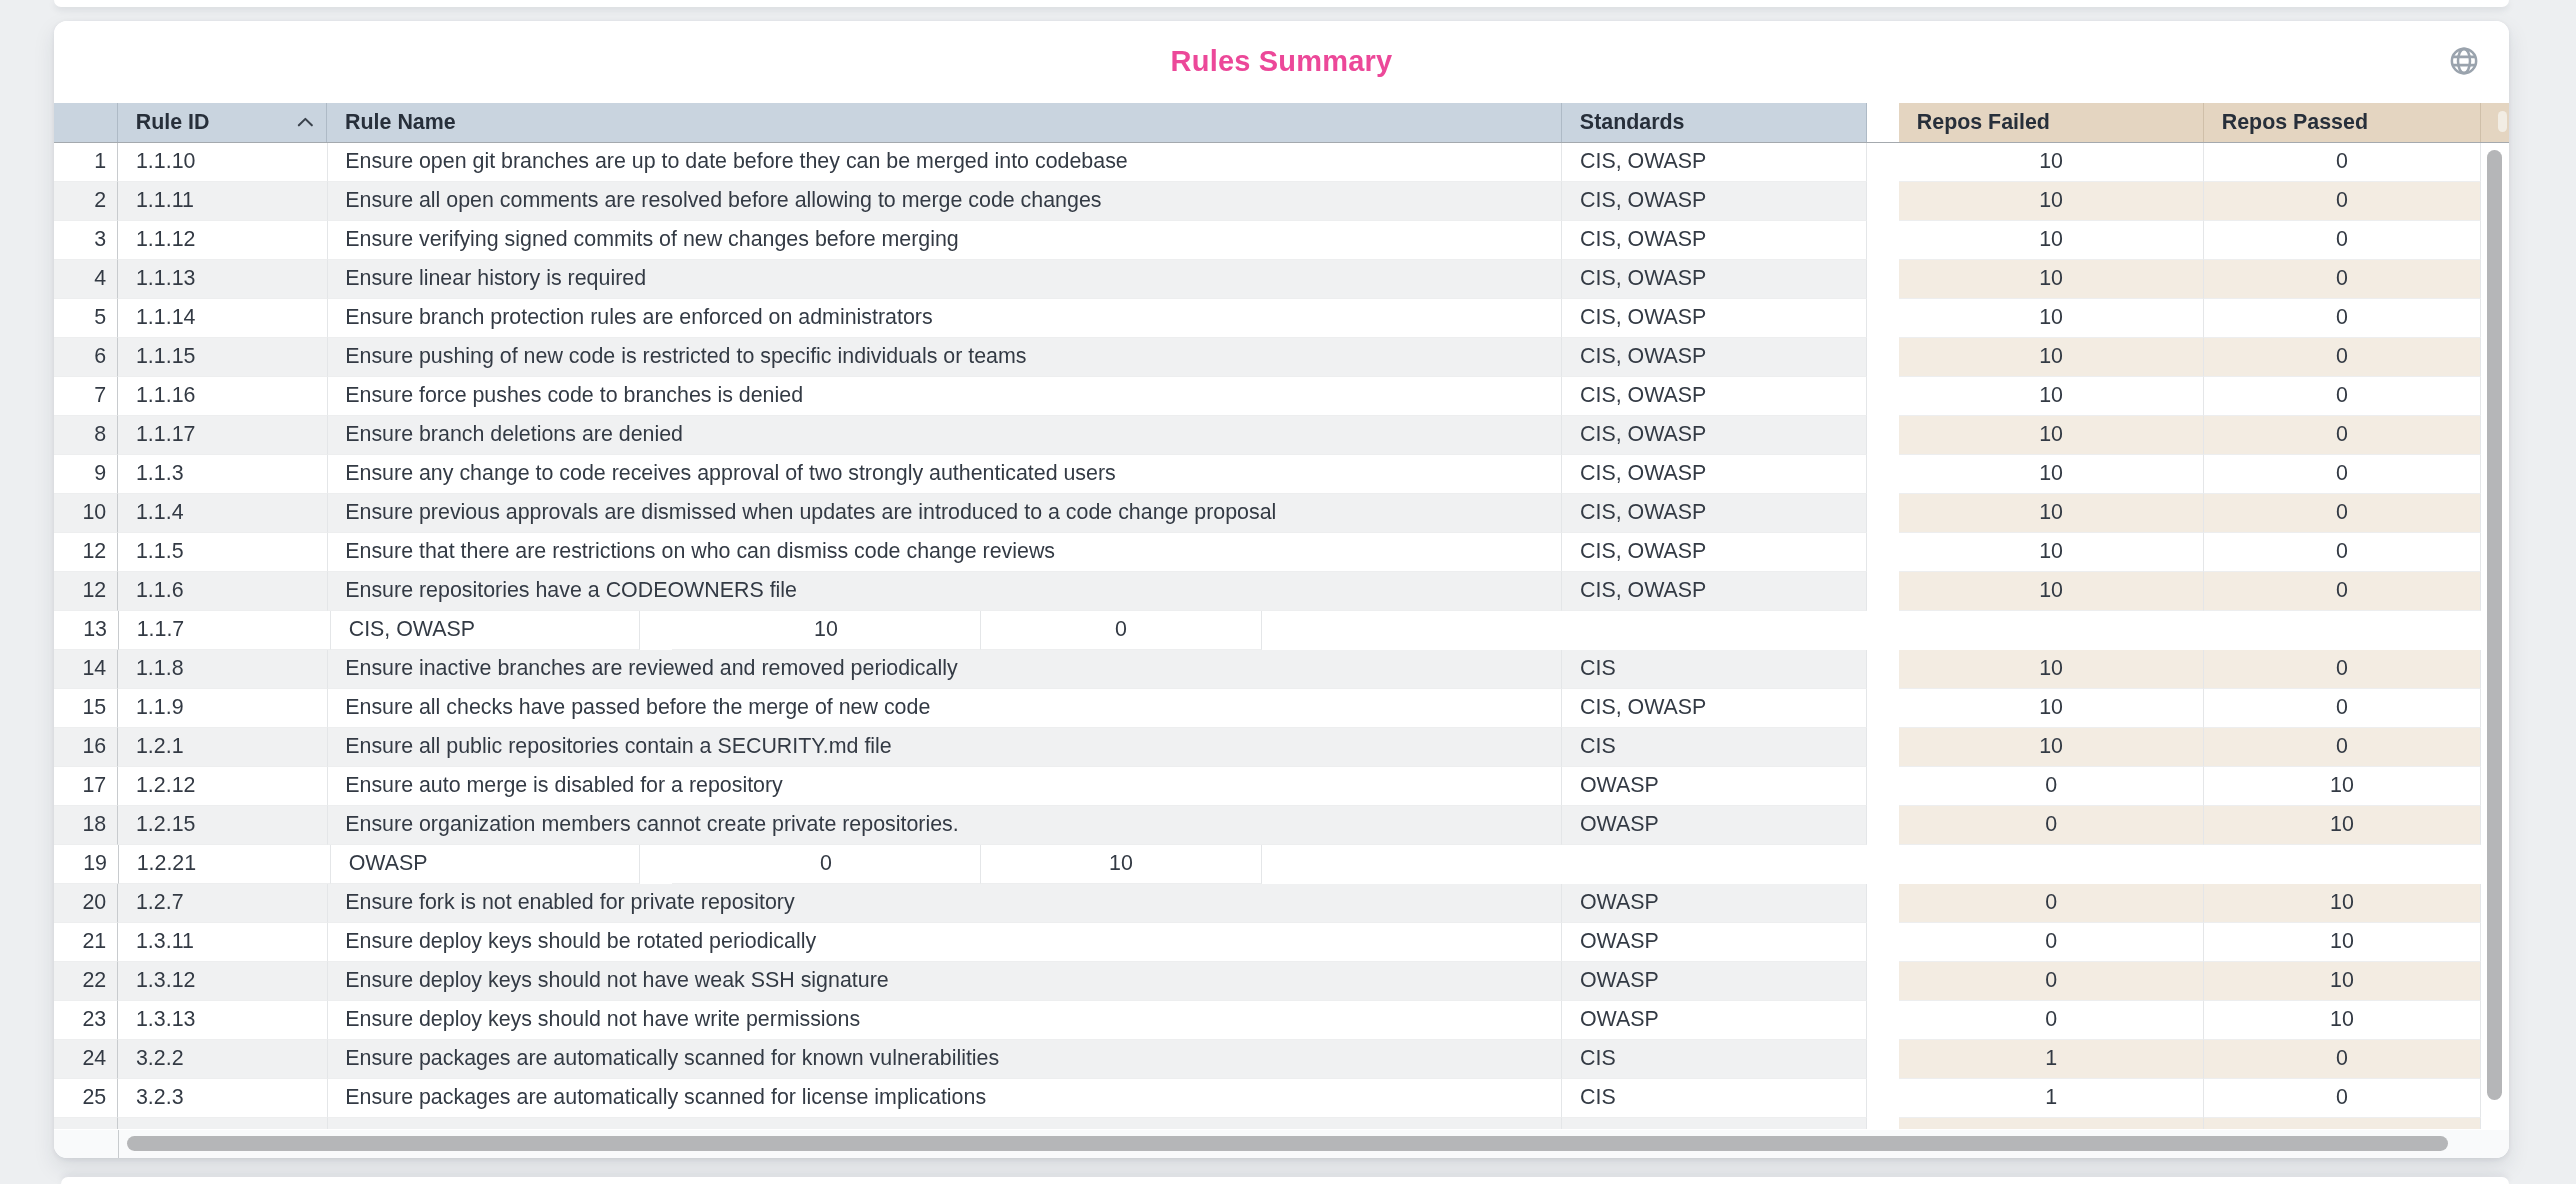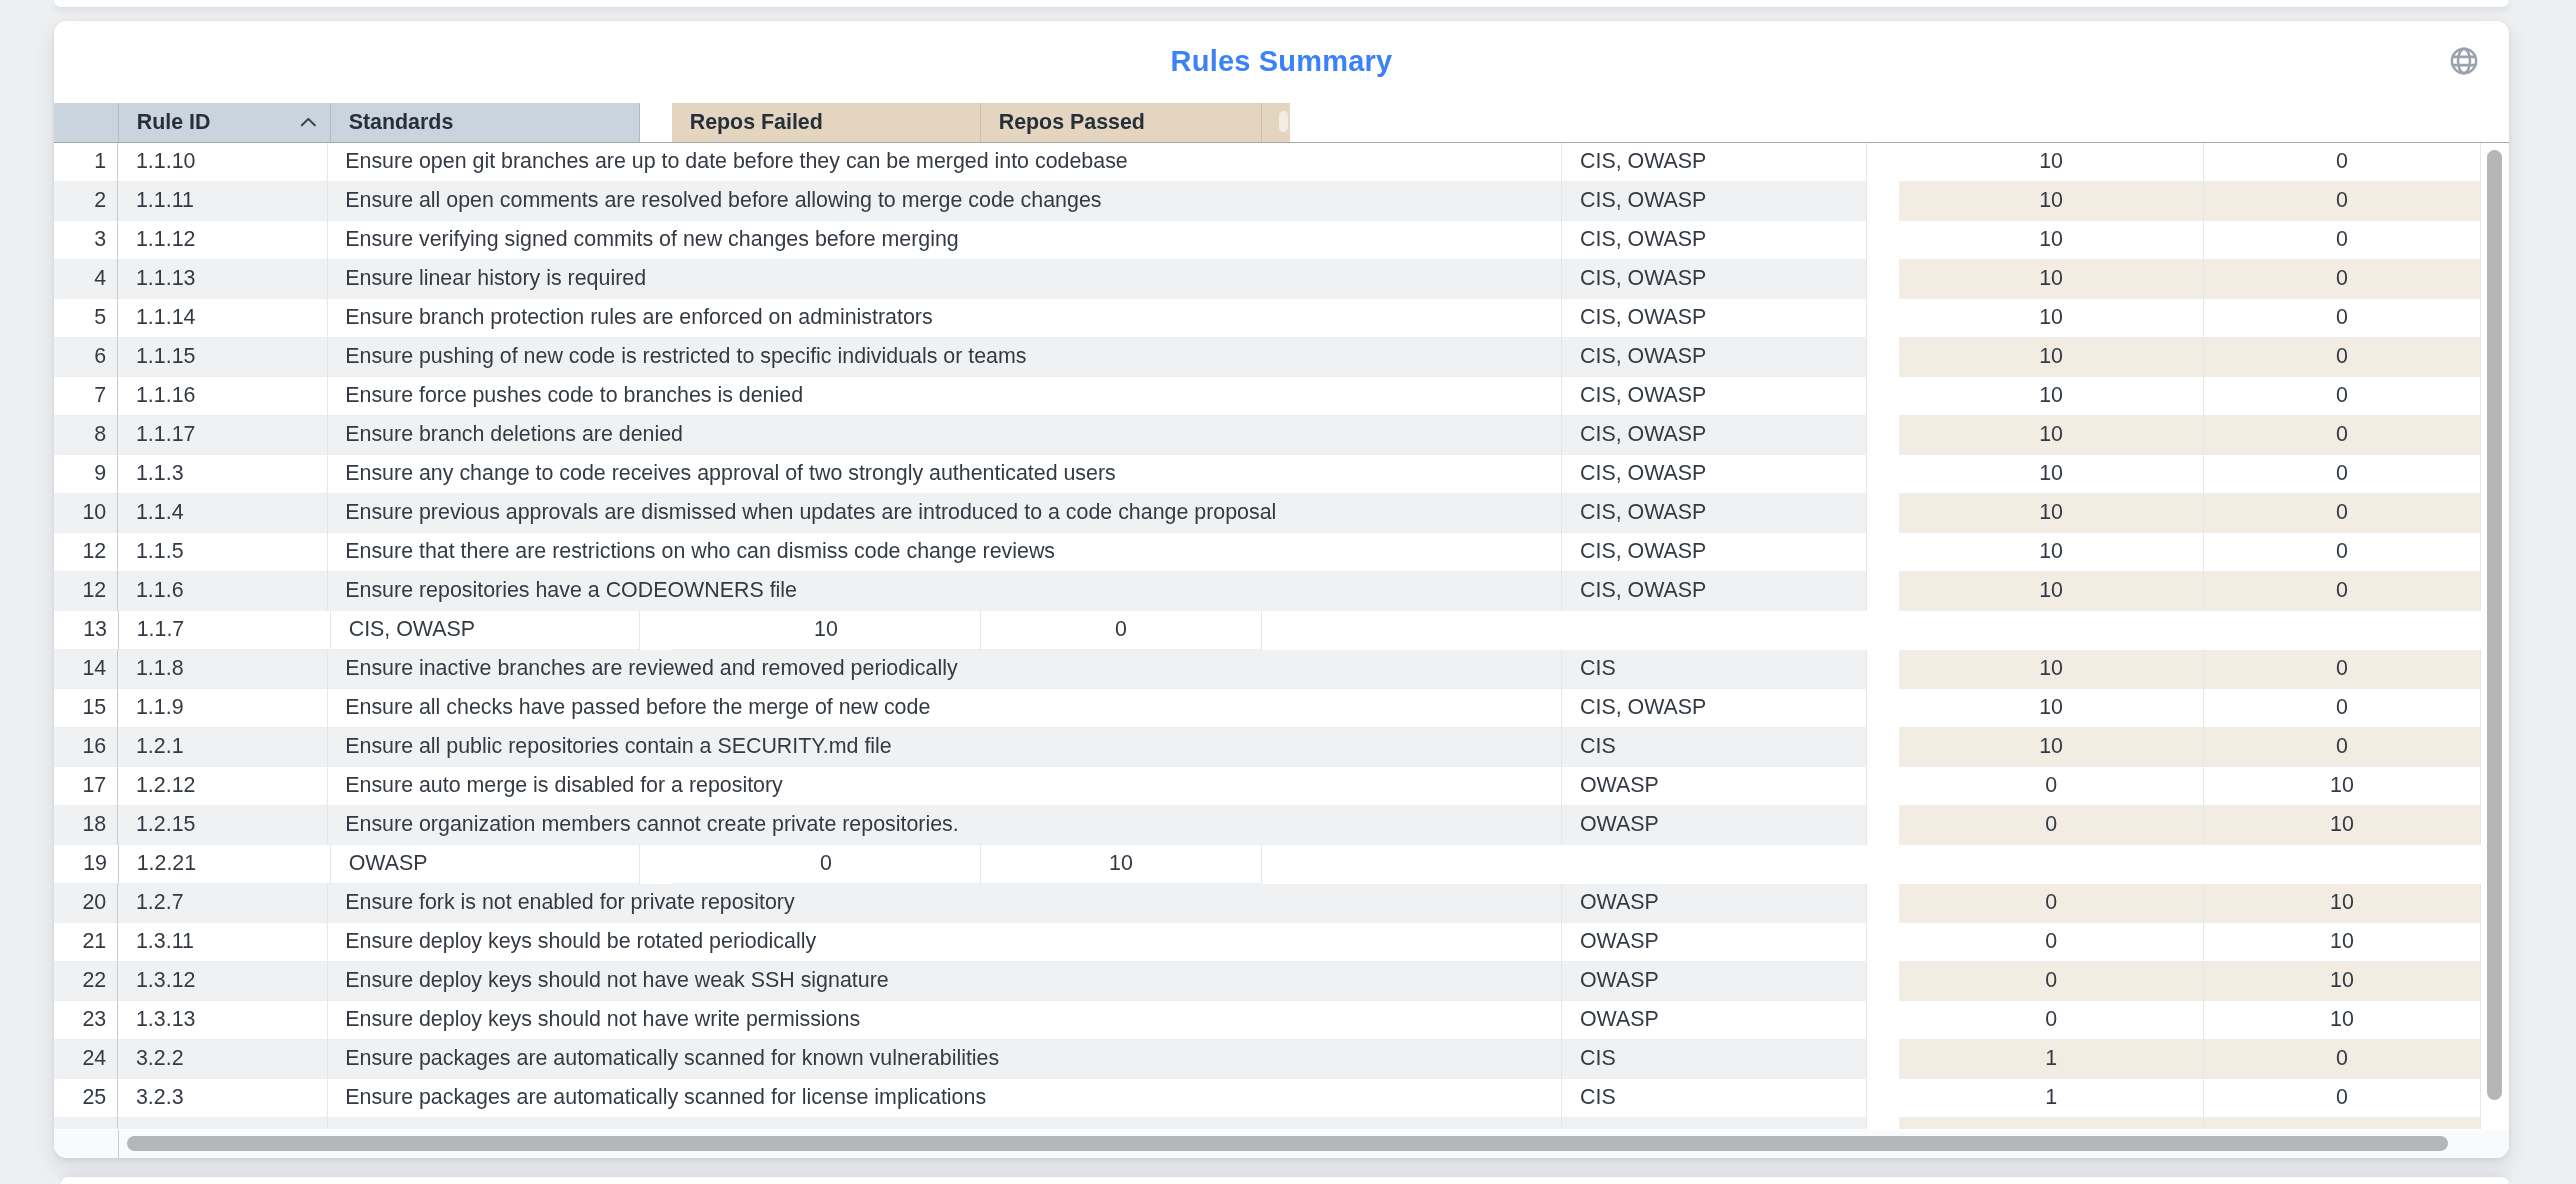--- a/index.html
+++ b/index.html
@@ -13,21 +13,21 @@
     border-radius:0 0 9.3px 9.3px;box-shadow:0 2.8px 7.4px rgba(25,35,55,.10);}
   .bottom-strip{position:absolute;left:61px;top:1177px;width:2448px;height:7.4px;background:#fff;
     border-radius:11px 11px 0 0;box-shadow:0 -2.8px 7.4px rgba(25,35,55,.07);}
 
   .card{position:absolute;left:54px;top:20.5px;width:2455px;height:1137px;background:#fff;
     border-radius:13px;overflow:hidden;
     box-shadow:0 9.3px 22px rgba(25,35,55,.10),0 1.9px 5.6px rgba(25,35,55,.07);}
 
   .titlebar{position:absolute;top:0;left:0;width:2455px;height:82px;
     display:flex;align-items:center;justify-content:center;background:#fff;}
-  .page-title{margin:0;font-size:29px;font-weight:700;color:#3b82f6;letter-spacing:0.2px;}
+  .page-title{margin:0;font-size:29px;font-weight:700;color:#ec4899;letter-spacing:0.2px;}
   .globe-btn{position:absolute;right:28px;top:23px;width:35px;height:35px;display:flex;
     align-items:center;justify-content:center;cursor:pointer;background:none;border:none;padding:0;}
 
   
   .thead{position:absolute;top:82px;left:0;width:2455px;height:40px;display:flex;
     box-sizing:border-box;border-bottom:1.9px solid #a4a9ae;}
   .th{display:flex;align-items:center;font-weight:700;font-size:21.4px;color:#272f3a;
     background:#c9d4df;box-sizing:border-box;padding-left:17.7px;
     border-right:0.9px solid rgba(70,85,100,.20);text-align:center;}
   .th.tan{background:#e4d5c1;border-right:0.9px solid rgba(125,105,75,.20);}
@@ -88,20 +88,21 @@
   <div class="thead">
     <div class="th w-num"></div>
     <div class="th w-ruleid">
       <span>Rule ID</span>
       <span class="sort-caret" style="display:flex;">
         <svg width="16.7" height="10.2" viewBox="0 0 18 11" fill="none" stroke="#3b434d" stroke-width="2.2" stroke-linecap="round" stroke-linejoin="round">
           <polyline points="2,9 9,2 16,9"></polyline>
         </svg>
       </span>
     </div>
+    <div class="th w-rulename">Rule Name</div>
     <div class="th w-standards">Standards</div>
     <div class="th tan w-failed">Repos Failed</div>
     <div class="th tan w-passed">Repos Passed</div>
     <div class="th tan w-gutter">
       <span class="head-notch"></span>
     </div>
   </div>
 
   <div class="tbody" id="tbody">
       <div class="tr">

